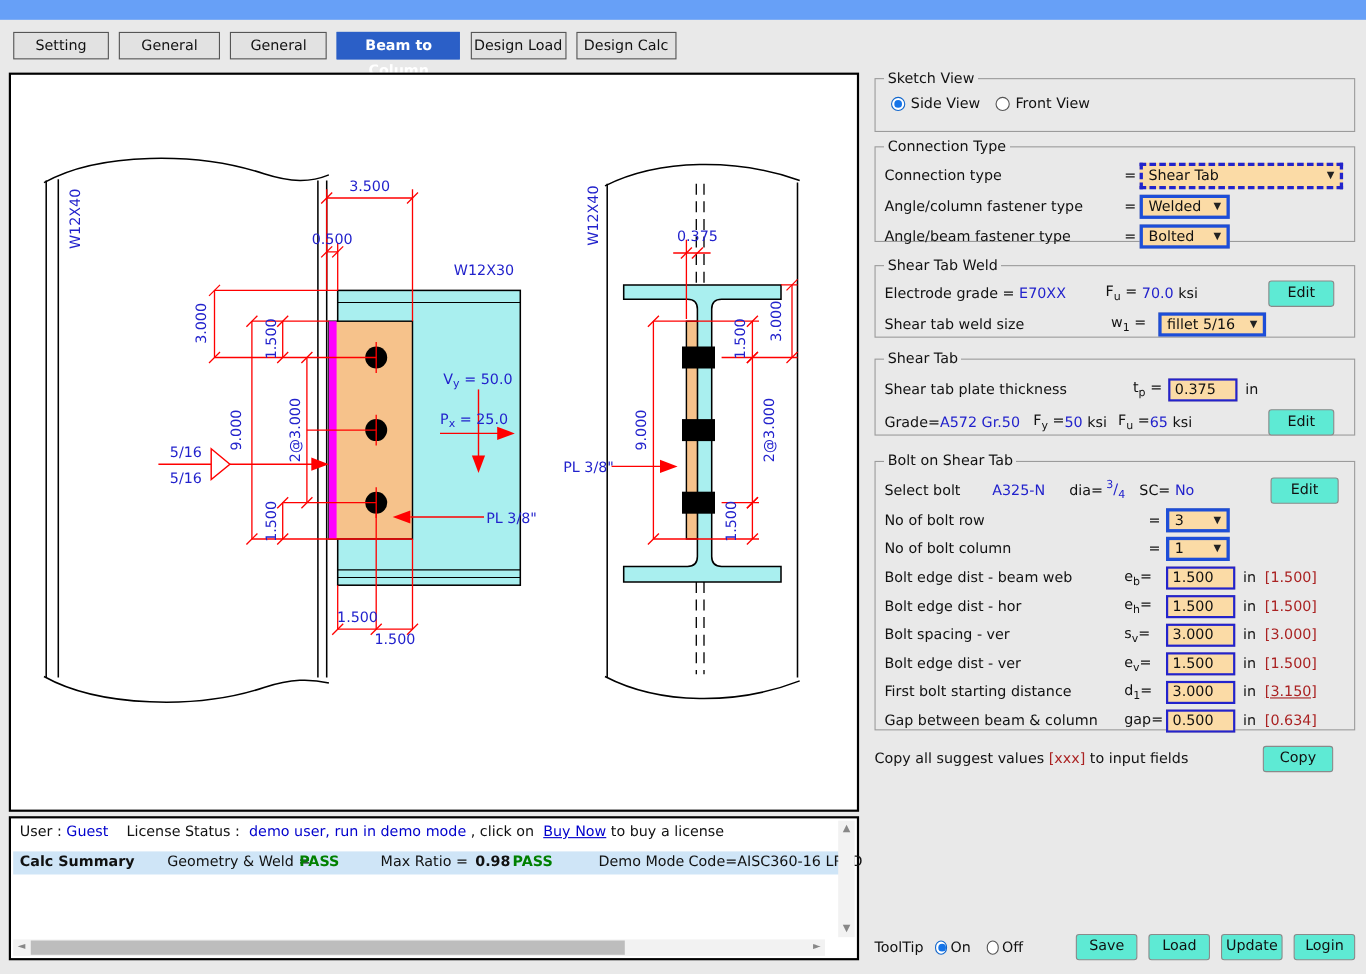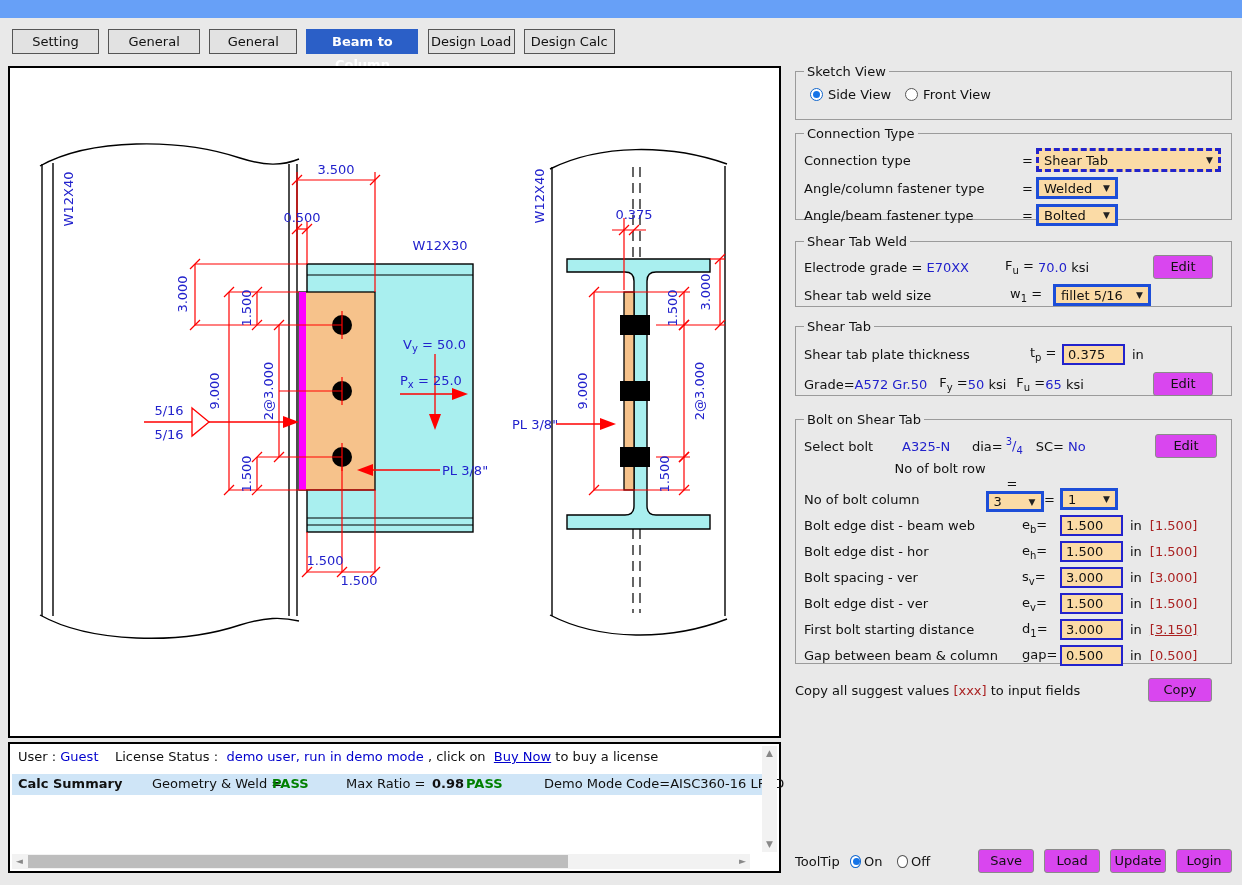--- a/index.html
+++ b/index.html
@@ -39,21 +39,21 @@
   legend { font-size:13px; padding:0 3px; margin-left:2px; color:#111; }
   .row { display:flex; align-items:center; white-space:nowrap; }
   .lab { color:#111; }
   .val-blue { color:#2222CC; }
   sub { font-size:10px; } sup { font-size:10px; }
   .sel { background:#FBDBA6; border:3px solid #1d4ed8; height:22px; display:inline-flex; align-items:center; justify-content:space-between; padding:0 5px; cursor:pointer; font-size:13px; }
   .sel .chev { font-size:9px; margin-left:6px; color:#222; }
   .sel.focused { border:3px dashed #2224CC; height:24px; }
   .fld { width:63px; height:21px; background:#FBDBA6; border:2px solid #2323CC; font-size:13px; font-family:"DejaVu Sans",sans-serif; padding:0 4px; color:#111; }
   .suggest { color:#AA2222; }
-  .btn { background:#d946ef; border:1px solid #8A8A8A; border-radius:3px; height:24px; font-size:13px; font-family:"DejaVu Sans",sans-serif; text-align:center; cursor:pointer; display:inline-block; line-height:22px; }
+  .btn { background:#5eead4; border:1px solid #8A8A8A; border-radius:3px; height:24px; font-size:13px; font-family:"DejaVu Sans",sans-serif; text-align:center; cursor:pointer; display:inline-block; line-height:22px; }
   .radio { display:inline-block; width:13px; height:13px; border-radius:50%; border:1px solid #555; background:#fff; position:relative; vertical-align:-2px; cursor:pointer; }
   .radio.checked { border-color:#1166CC; }
   .radio.checked::after { content:""; position:absolute; left:2px; top:2px; width:7px; height:7px; border-radius:50%; background:#1574E8; }
   .rlab { margin:0 14px 0 5px; }
   .copyrow { position:absolute; left:4px; top:618px; width:437px; }
   .footrow { position:absolute; left:4px; top:788px; width:437px; height:26px;justify-content:center; }
 </style>
 </head>
 <body>
 
@@ -331,21 +331,21 @@
     <legend>Bolt on Shear Tab</legend>
     <div class="row" style="margin:7px 0 0 2px; height:24px;">
       <span class="lab" style="width:98px;">Select bolt</span>
       <span class="val-blue" style="width:70px;">A325-N</span>
       <span>dia=</span>
       <span class="val-blue" style="width:30px; margin-left:3px;"><sup>3</sup><span>/</span><sub>4</sub></span>
       <span>SC=</span>&nbsp;
       <span class="val-blue">No</span>
       <span class="btn" style="width:62px; margin-left:auto; margin-right:8px;">Edit</span>
     </div>
-    <div class="row" style="margin:3px 0 0 2px; height:24px;flex-direction:column;">
+    <div class="row" style="margin:3px 0 0 2px; height:24px;">
       <span class="lab" style="width:240px;">No of bolt row</span>
       <span style="width:16px;">=</span>
       <span class="sel" style="width:58px;">
         <span>3</span>
           <span class="chev">▼</span>
       </span>
     </div>
     <div class="row" style="margin:2px 0 0 2px; height:24px;">
       <span class="lab" style="width:240px;">No of bolt column</span>
       <span style="width:16px;">=</span>
@@ -388,21 +388,21 @@
       <span style="width:38px;"><span>d</span><sub>1</sub><span>=</span></span>
       <input class="fld" value="3.000" style="">
       <span style="margin-left:7px;">in</span>
       <span class="suggest" style="margin-left:8px;text-decoration:underline;">[3.150]</span>
     </div>
     <div class="row boltrow" style="margin:3px 0 0 2px; height:23px;">
       <span class="lab" style="width:218px;">Gap between beam &amp; column</span>
       <span style="width:38px;"><span>gap</span><sub></sub><span>=</span></span>
       <input class="fld" value="0.500" style="">
       <span style="margin-left:7px;">in</span>
-      <span class="suggest" style="margin-left:8px;">[0.500]</span>
+      <span class="suggest" style="margin-left:8px;">[0.634]</span>
     </div>
   </fieldset>
 
   <div class="copyrow row">
     <span>
       <span>Copy all suggest values </span><span class="suggest">[xxx]</span><span> to input fields</span>
     </span>
     <span class="btn" style="width:64px; margin-left:auto; margin-right:20px;">Copy</span>
   </div>
 

